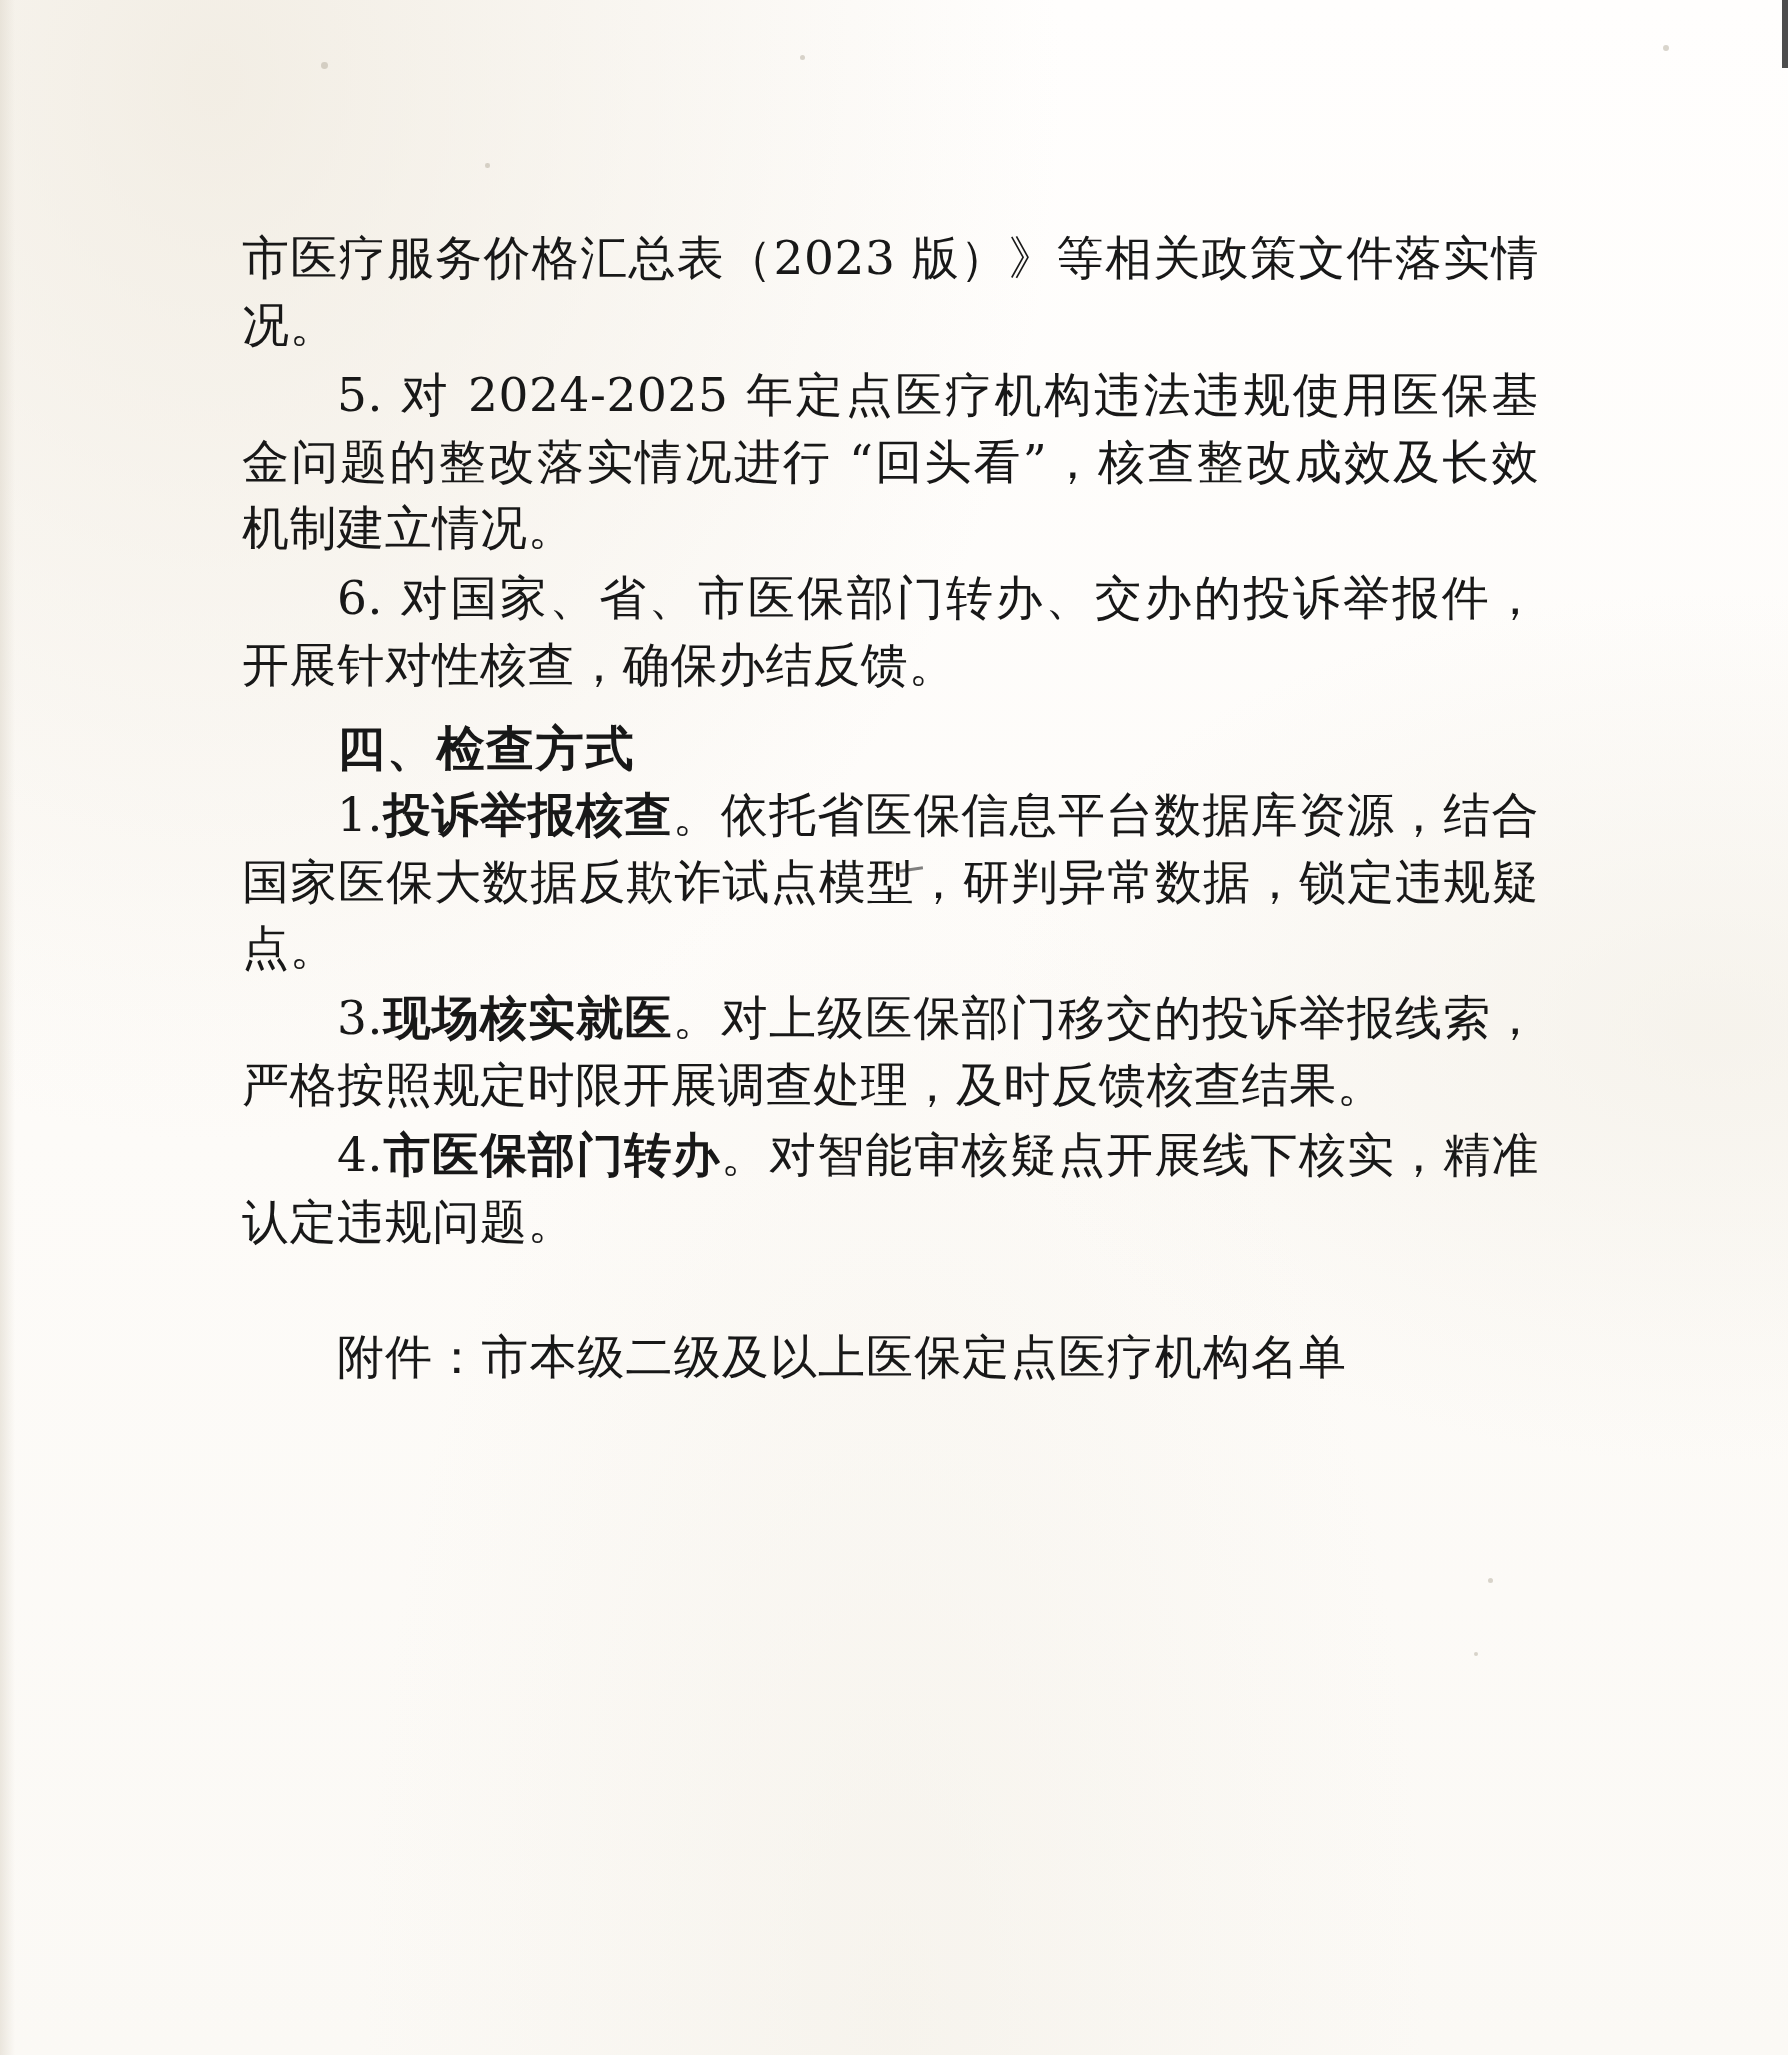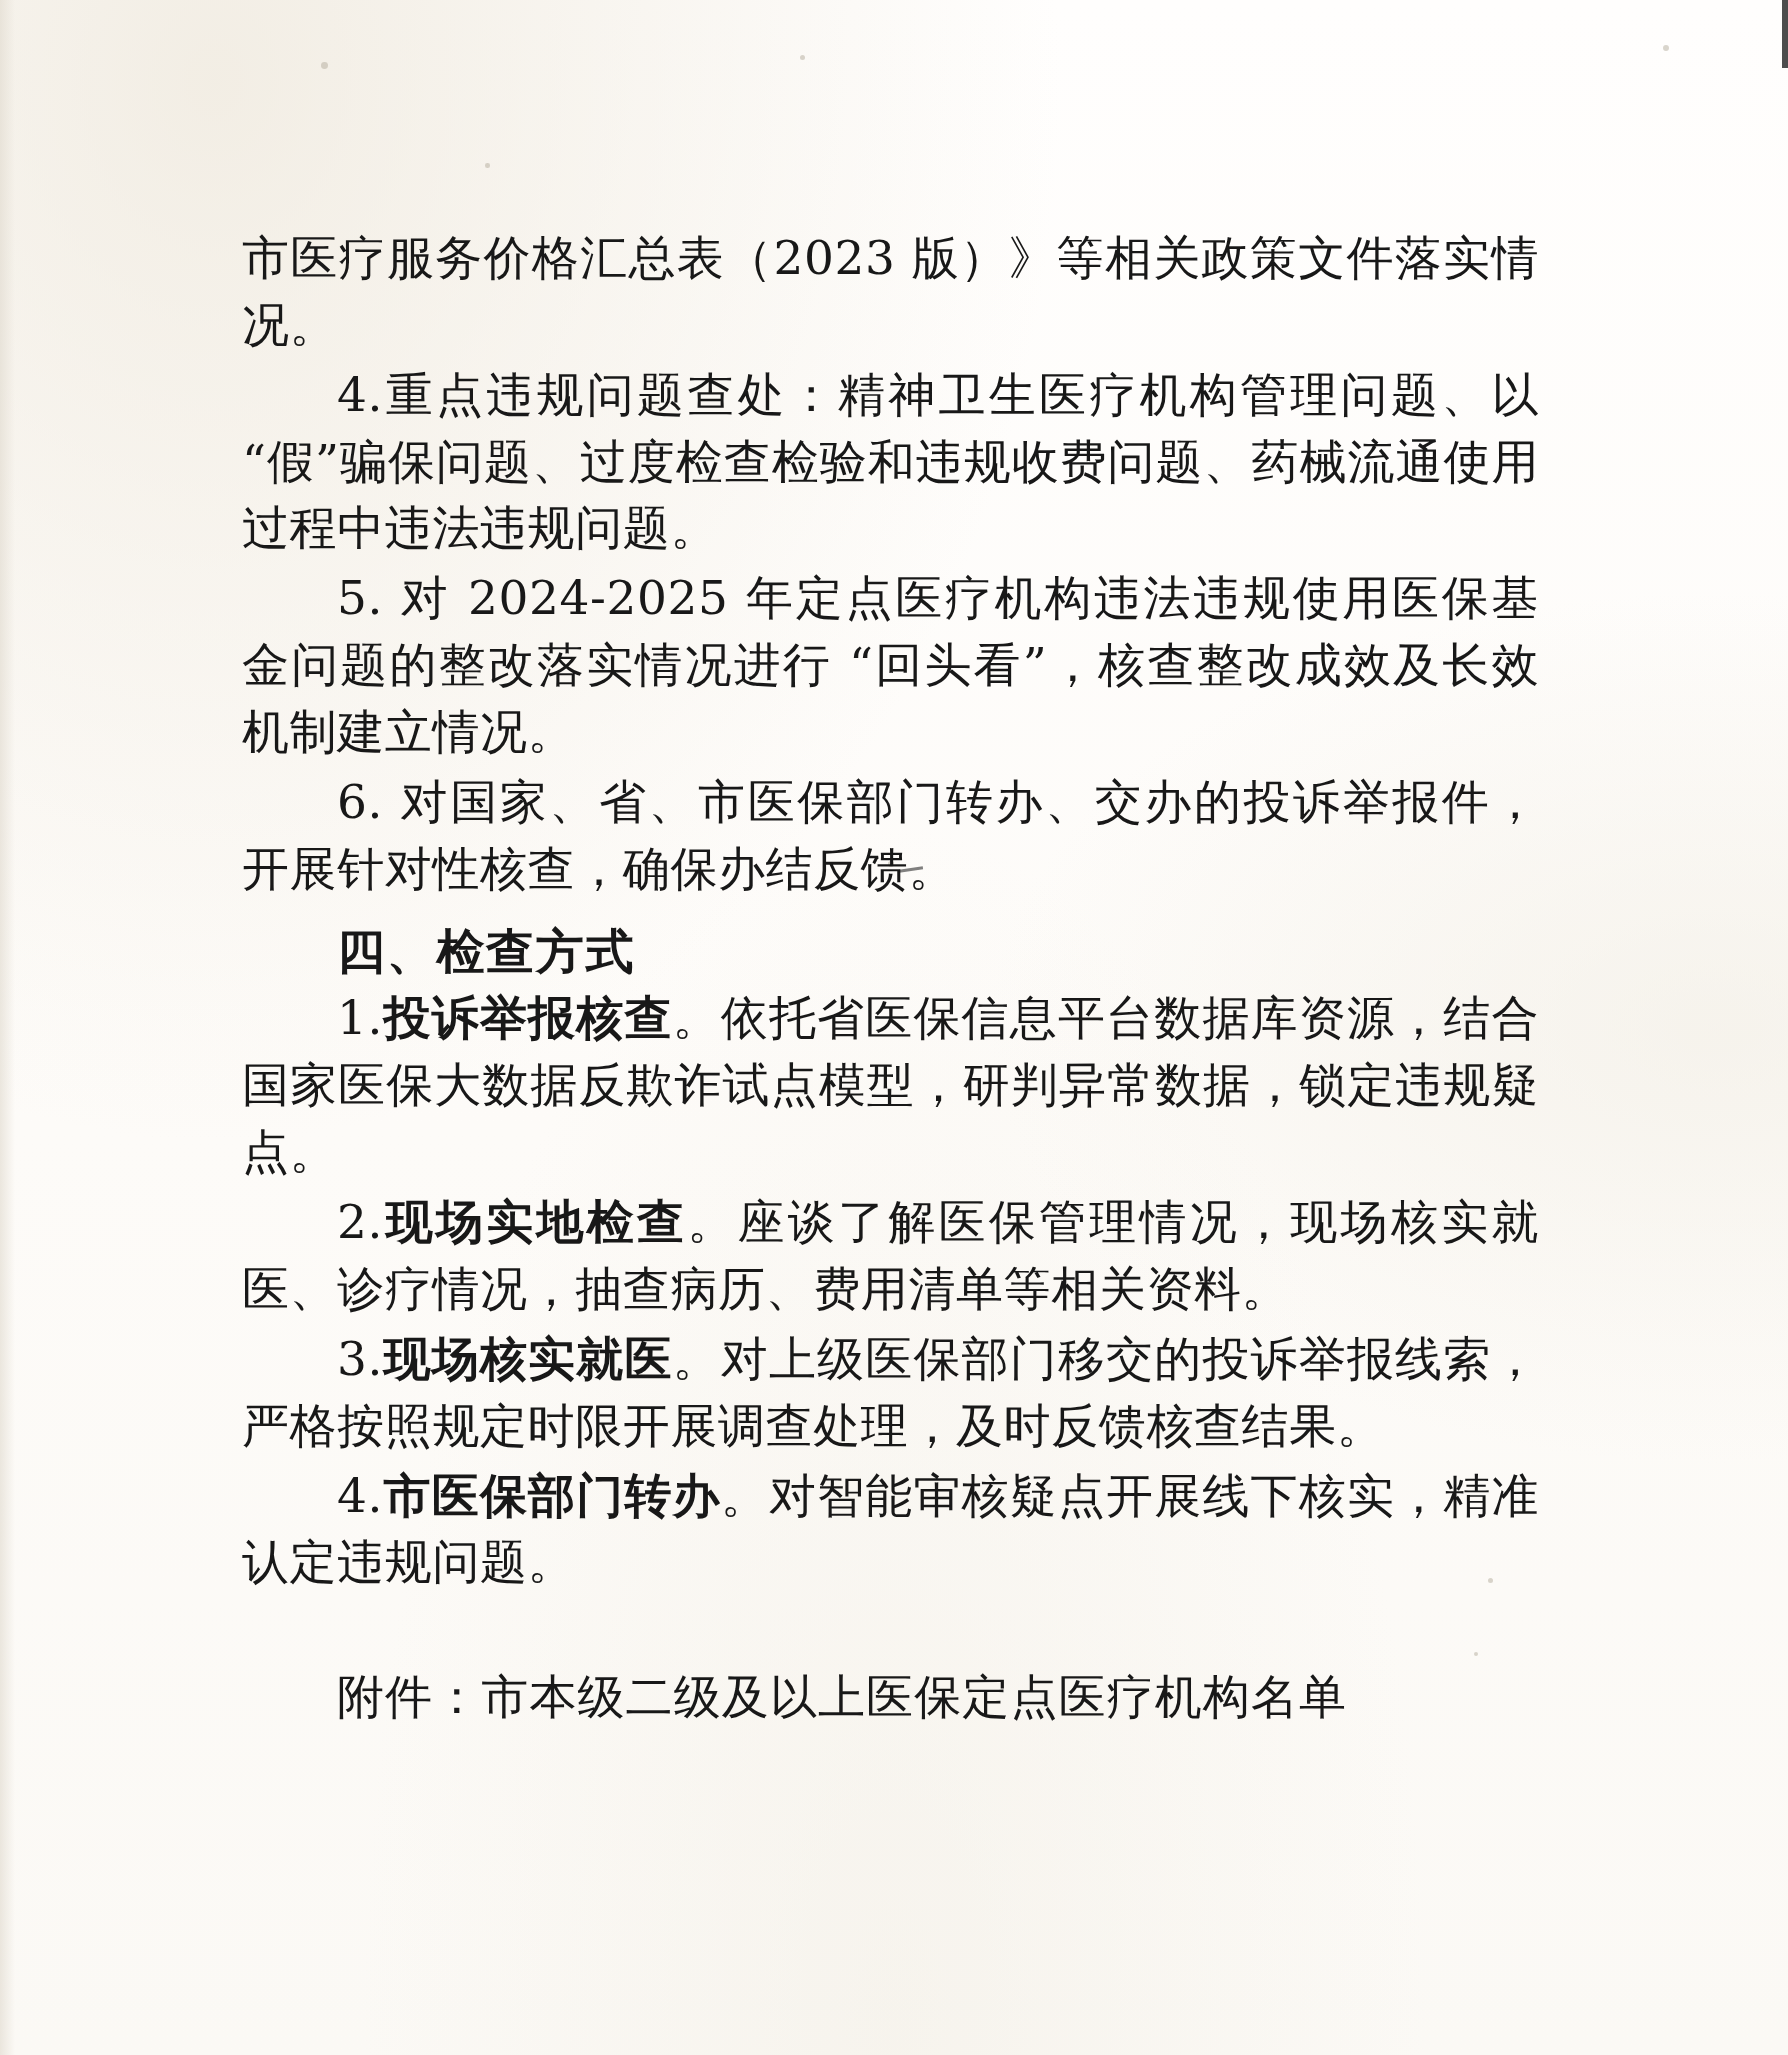--- a/index.html
+++ b/index.html
@@ -127,31 +127,29 @@
   <div class="speck mark-dot6"></div>
   <div class="speck mark-dot5"></div>
   <div class="speck mark-dot7"></div>
   <div class="speck mark-dot1"></div>
   <div class="mark-dash"></div>
 
   <div class="content">
 
     <p class="para cont">市医疗服务价格汇总表（2023 版）》等相关政策文件落实情况。</p>
 
-    <p class="para indent">4.重点违规问题查处：精神卫生医疗机构管理问题、以“假”骗保问题、过度检查检验和违规收费问题、药械流通使用过程中违法违规问题。</p>
 
     <p class="para indent">5. 对 2024-2025 年定点医疗机构违法违规使用医保基金问题的整改落实情况进行 “回头看”，核查整改成效及长效机制建立情况。</p>
 
     <p class="para indent">6. 对国家、省、市医保部门转办、交办的投诉举报件，开展针对性核查，确保办结反馈。</p>
 
     <p class="section-head">四、检查方式</p>
 
     <p class="para indent"><span>1.</span><span class="blk">投诉举报核查</span><span>。依托省医保信息平台数据库资源，结合国家医保大数据反欺诈试点模型，研判异常数据，锁定违规疑点。</span></p>
 
-    <p class="para indent"><span>2.</span><span class="blk">现场实地检查</span><span>。座谈了解医保管理情况，现场核实就医、诊疗情况，抽查病历、费用清单等相关资料。</span></p>
 
     <p class="para indent"><span>3.</span><span class="blk">现场核实就医</span><span>。对上级医保部门移交的投诉举报线索，严格按照规定时限开展调查处理，及时反馈核查结果。</span></p>
 
     <p class="para indent"><span>4.</span><span class="blk">市医保部门转办</span><span>。对智能审核疑点开展线下核实，精准认定违规问题。</span></p>
 
     <p class="attach">附件：市本级二级及以上医保定点医疗机构名单</p>
   </div>
 </div>
 
 

